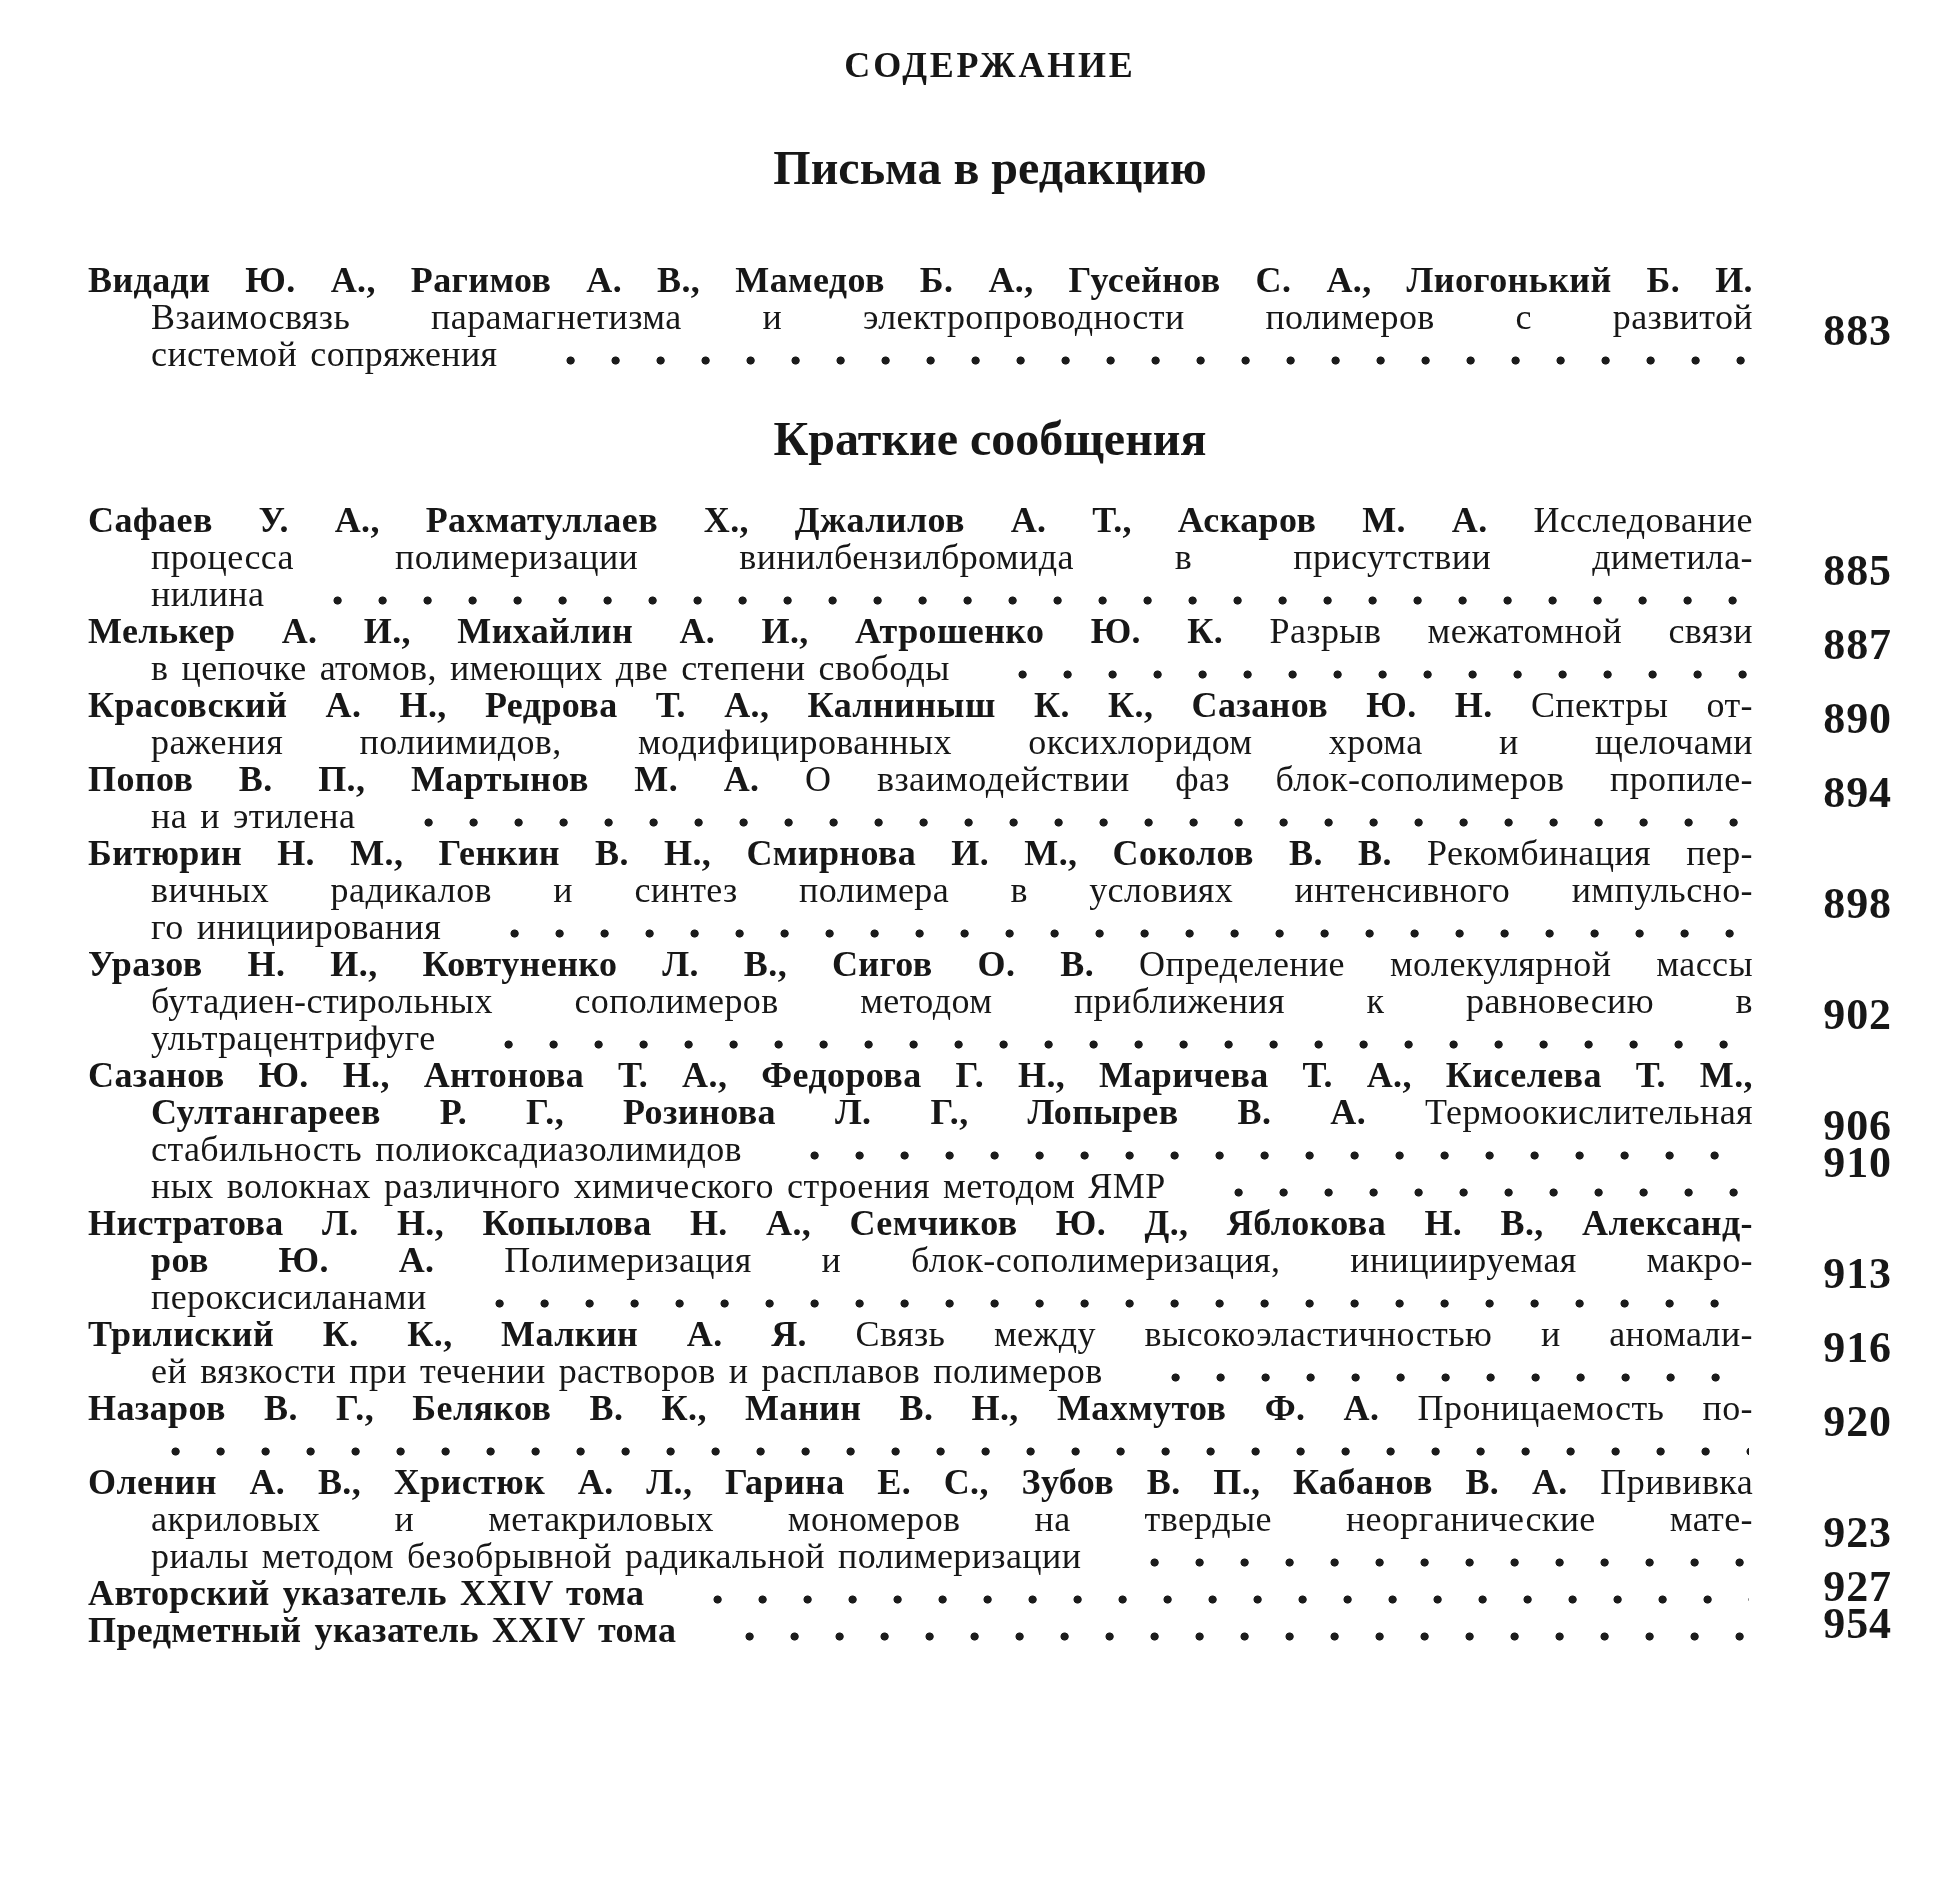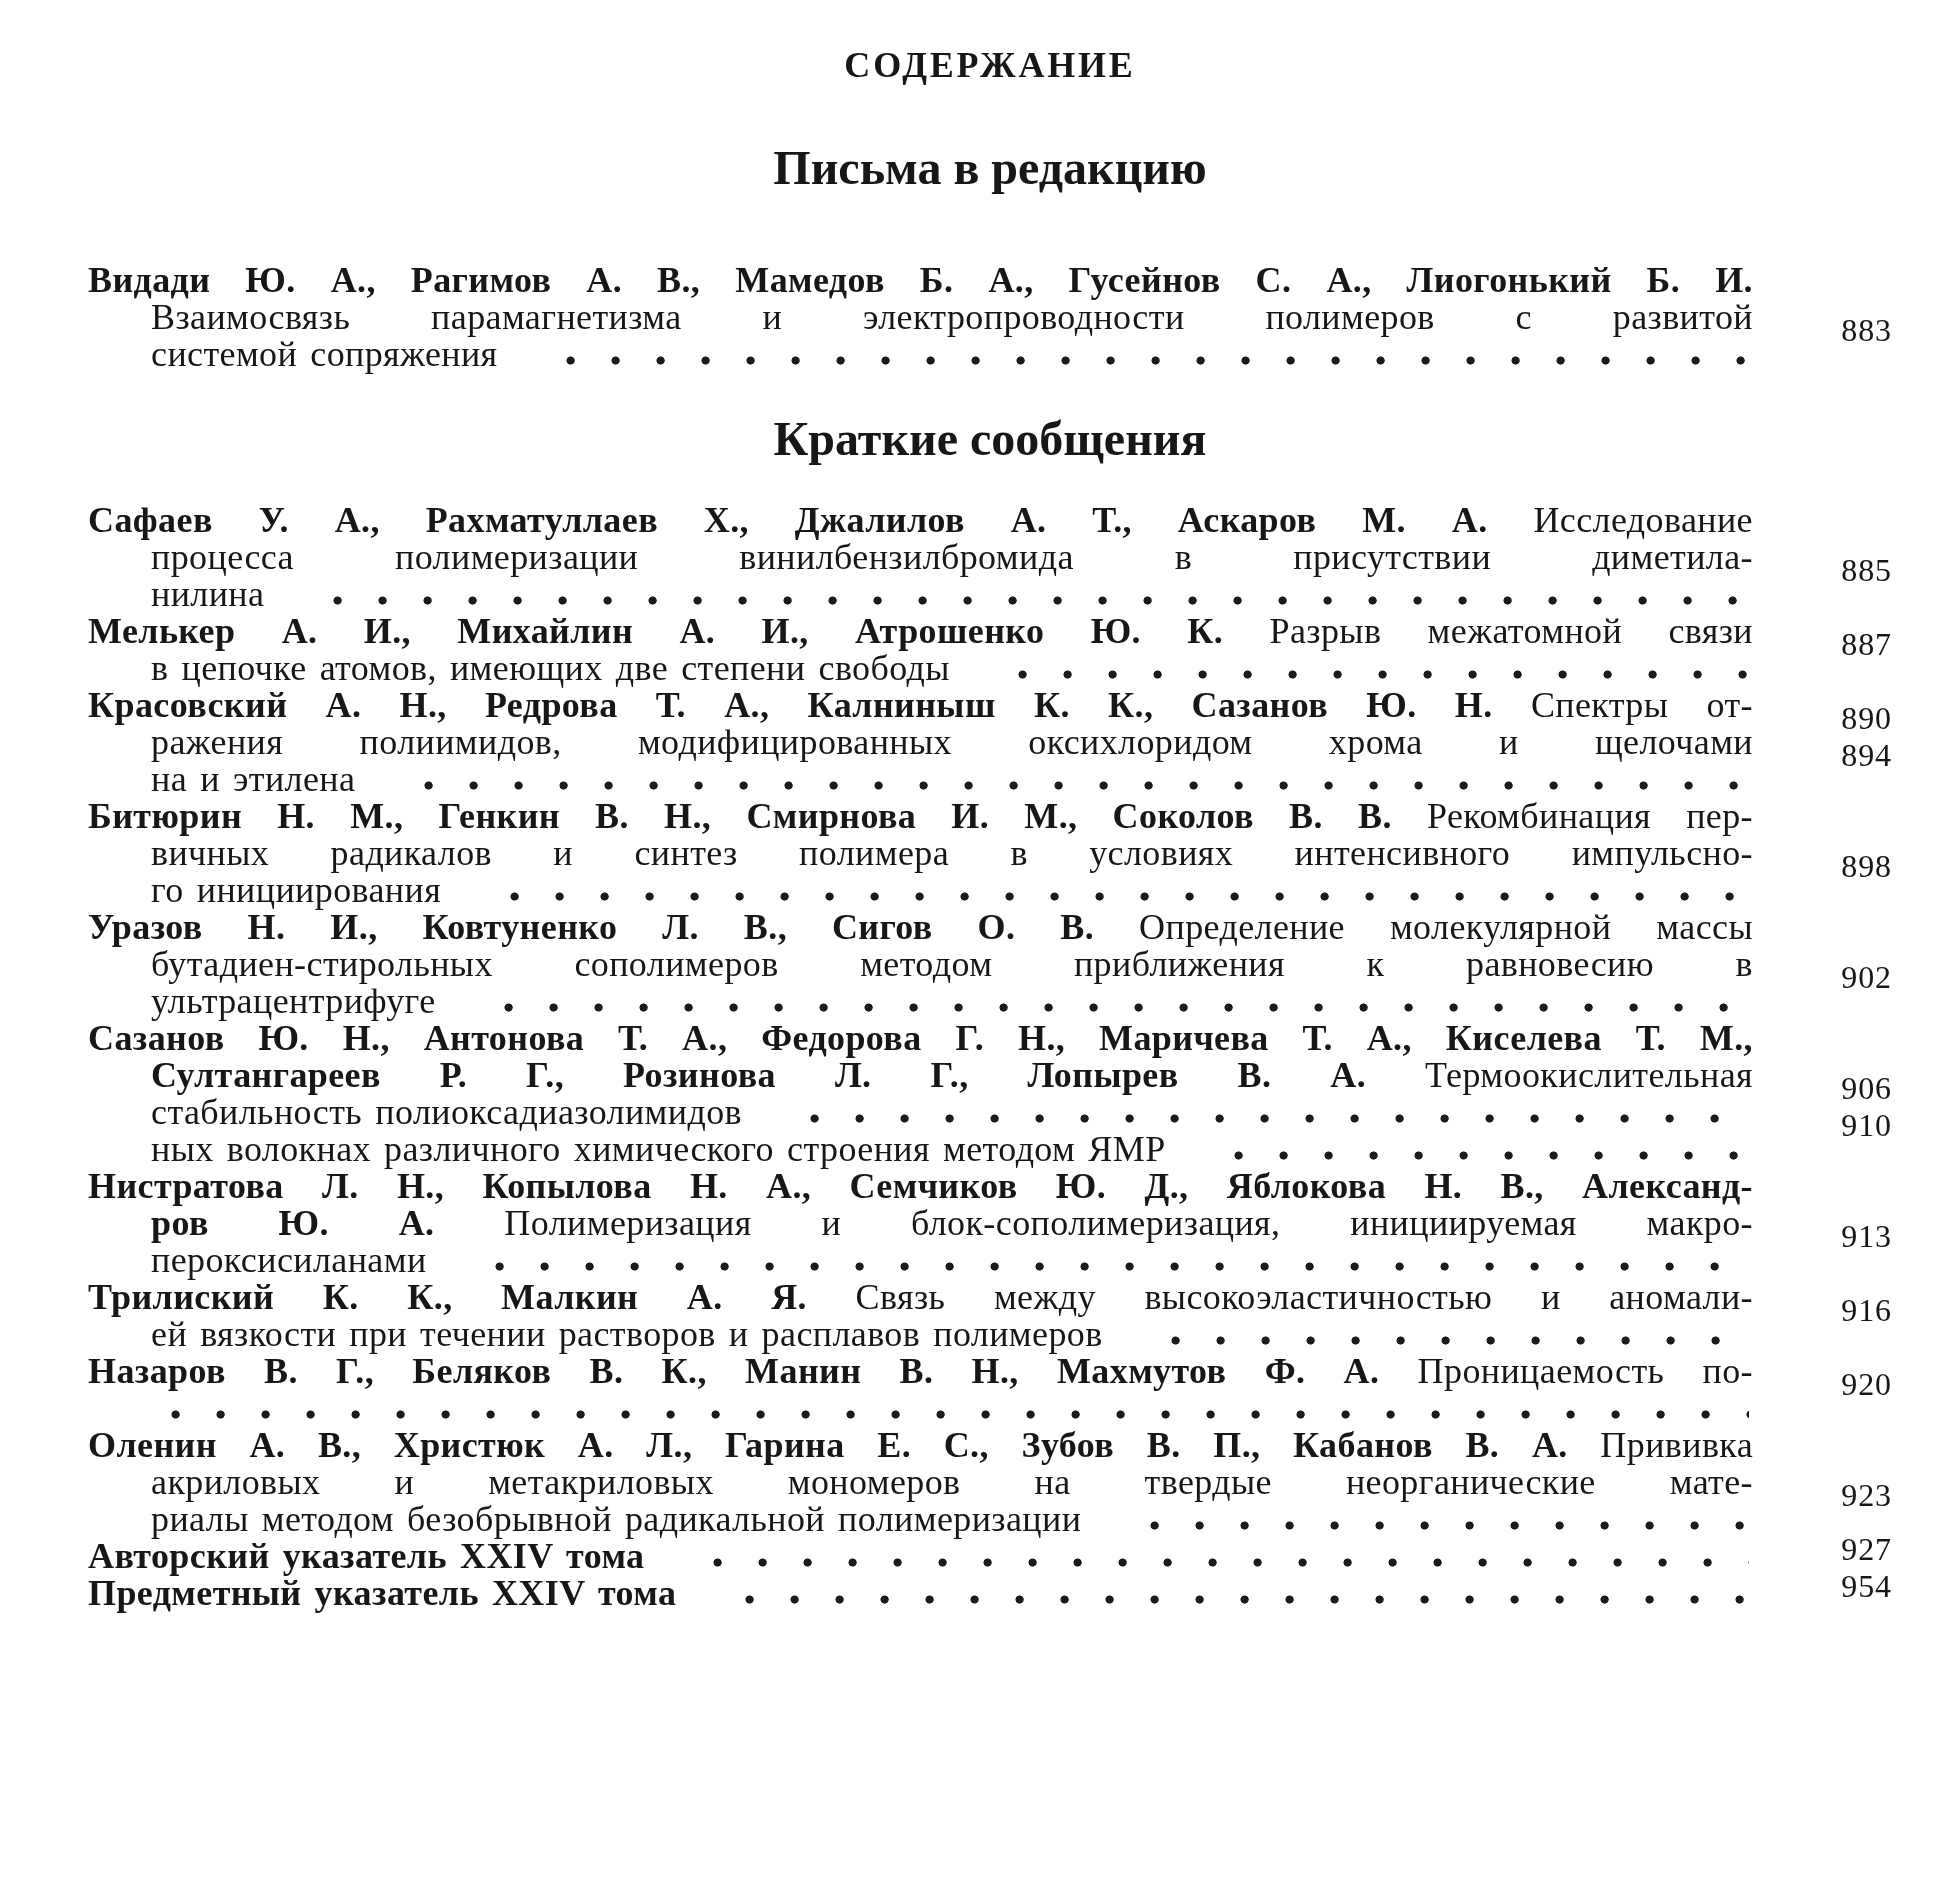--- a/index.html
+++ b/index.html
@@ -74,22 +74,22 @@
     margin: 0 3.7px 6.5px 20.4px;
     background-image: radial-gradient(circle at 4.6px 4.6px, #1b1b1b 3.7px, rgba(0,0,0,0) 4.5px);
     background-size: 45px 10.2px;
     background-repeat: repeat-x;
   }
   .page-number {
     position: absolute;
     right: 0;
     width: 130px;
     text-align: right;
-    font-size: 32px;
-    font-weight: 400;
+    font-size: 44px;
+    font-weight: 700;
     letter-spacing: 0.9px;
   }
   .page-number.raised { bottom: 24px; }
   .page-number.inline { bottom: 7.4px; }
 </style>
 </head>
 <body>
 
 <div class="doc">
   <div class="page-title">СОДЕРЖАНИЕ</div>
@@ -124,20 +124,21 @@
             <span class="dot-leader"></span>
           </div>
           <span class="page-number raised">887</span>
         </div>
         <div class="entry">
           <div class="line full"><span class="txt"><span class="seg-bold">Красовский А. Н., Редрова Т. А., Калниныш К. К., Сазанов Ю. Н.</span> <span class="seg-reg">Спектры от-</span></span></div>
           <div class="line indent full"><span class="txt"><span class="seg-reg">ражения полиимидов, модифицированных оксихлоридом хрома и щелочами</span></span></div>
           <span class="page-number raised">890</span>
         </div>
         <div class="entry">
+          <div class="line full"><span class="txt"><span class="seg-bold">Попов В. П., Мартынов М. А.</span> <span class="seg-reg">О взаимодействии фаз блок-сополимеров пропиле-</span></span></div>
           <div class="line indent leaderline">
             <span class="txt"><span class="seg-reg">на и этилена</span></span>
             <span class="dot-leader"></span>
           </div>
           <span class="page-number raised">894</span>
         </div>
         <div class="entry">
           <div class="line full"><span class="txt"><span class="seg-bold">Битюрин Н. М., Генкин В. Н., Смирнова И. М., Соколов В. В.</span> <span class="seg-reg">Рекомбинация пер-</span></span></div>
           <div class="line indent full"><span class="txt"><span class="seg-reg">вичных радикалов и синтез полимера в условиях интенсивного импульсно-</span></span></div>
           <div class="line indent leaderline">

